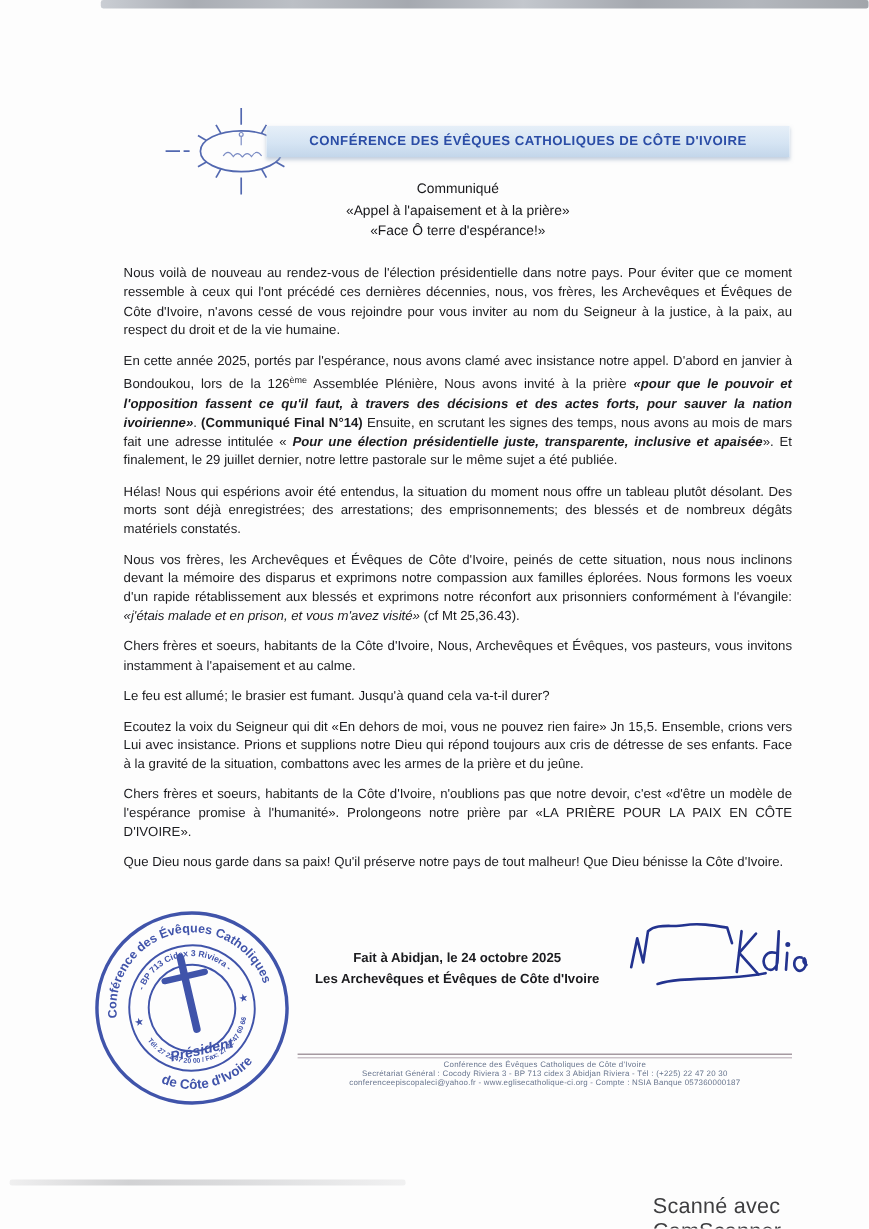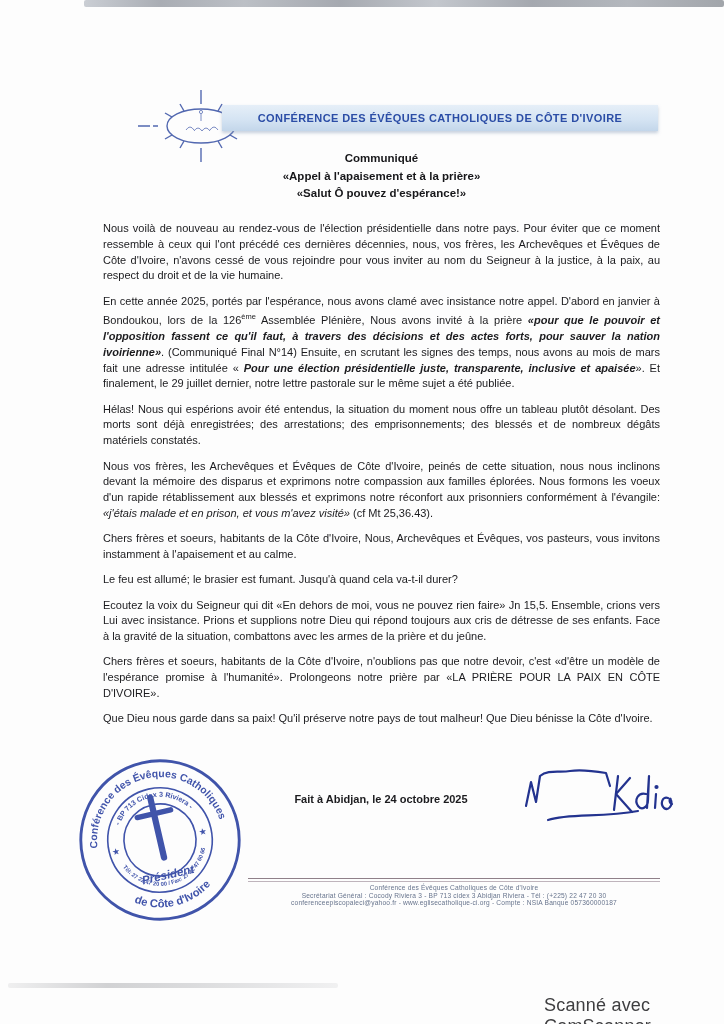--- a/index.html
+++ b/index.html
@@ -8,25 +8,25 @@
   .scan-edge-top{position:absolute;top:0;left:84px;right:0;height:7px;border-radius:2px;opacity:.75;
         background:linear-gradient(90deg,#b9bec6 0%,#8d929b 12%,#a6abb3 25%,#888d96 40%,#b0b5bd 55%,#878c95 70%,#9ba0a8 85%,#83888f 100%);}
   .smudge{position:absolute;left:8px;top:983px;width:330px;height:5px;border-radius:2px;
         background:linear-gradient(90deg,rgba(120,120,125,.10),rgba(108,110,116,.30) 30%,rgba(120,122,128,.26) 55%,rgba(130,132,138,.10));}
   .logo{position:absolute;left:136px;top:88px;}
   .banner{position:absolute;left:222px;top:105px;width:436px;height:26px;
         background:linear-gradient(180deg,#e6eff8 0%,#d5e4f3 55%,#c3d6ea 100%);
         box-shadow:0 2px 3px rgba(145,165,192,.5);display:flex;align-items:center;justify-content:center;}
   .banner span{font-size:11px;font-weight:bold;color:#2b4da6;letter-spacing:.4px;white-space:nowrap;}
   .title-block{position:absolute;left:103px;top:150px;width:557px;text-align:center;
-        font-weight:bold;font-size:11.5px;line-height:17.5px;color:#17171a;}
+        font-weight:normal;font-size:11.5px;line-height:17.5px;color:#17171a;}
   .body-text{position:absolute;left:103px;top:221px;width:557px;font-size:11px;line-height:15.8px;color:#1b1b1e;}
   .para{margin:0 0 9.5px;text-align:justify;}
   .para.no-just{text-align:left;}
-  .seg-b{font-weight:normal;}
+  .seg-b{font-weight:bold;}
   .seg-i{font-style:italic;margin-top:12px;}
   .seg-bi{font-weight:bold;font-style:italic;}
   .seg-sup{vertical-align:super;font-size:7.5px;}
   .closing{position:absolute;left:226px;top:791px;width:310px;text-align:center;font-size:11px;line-height:16.5px;color:#1b1b1e;font-weight:bold;}
   .signature{position:absolute;left:518px;top:760px;}
   .stamp{position:absolute;left:70px;top:750px;transform:rotate(-13deg);opacity:.92;}
   .footer-sep{position:absolute;left:248px;top:878px;width:412px;height:2px;
         border-top:1.6px solid #8f8089;border-bottom:1px solid #bfb4bc;}
   .footer{position:absolute;left:236px;top:884px;width:436px;text-align:center;
         font-size:6.6px;line-height:7.6px;color:#67748d;letter-spacing:.2px;}
@@ -62,37 +62,38 @@
     </g>
   </svg>
 
   <div class="banner">
     <span>CONFÉRENCE DES ÉVÊQUES CATHOLIQUES DE CÔTE D'IVOIRE</span>
   </div>
 
   <div class="title-block">
     <div>Communiqué</div>
     <div>«Appel à l'apaisement et à la prière»</div>
-    <div>«Salut Ô pouvez d'espérance!»</div>
+    <div>«Face Ô terre d'espérance!»</div>
   </div>
 
   <div class="body-text">
       <p class="para"><span>Nous voilà de nouveau au rendez-vous de l'élection présidentielle dans notre pays. Pour éviter que ce moment ressemble à ceux qui l'ont précédé ces dernières décennies, nous, vos frères, les Archevêques et Évêques de Côte d'Ivoire, n'avons cessé de vous rejoindre pour vous inviter au nom du Seigneur à la justice, à la paix, au respect du droit et de la vie humaine.</span></p>
       <p class="para"><span>En cette année 2025, portés par l'espérance, nous avons clamé avec insistance notre appel. D'abord en janvier à Bondoukou, lors de la 126</span><span class="seg-sup">ème</span><span> Assemblée Plénière, Nous avons invité à la prière </span><span class="seg-bi">«pour que le pouvoir et l'opposition fassent ce qu'il faut, à travers des décisions et des actes forts, pour sauver la nation ivoirienne»</span><span>. </span><span class="seg-b">(Communiqué Final N°14)</span><span> Ensuite, en scrutant les signes des temps, nous avons au mois de mars fait une adresse intitulée « </span><span class="seg-bi">Pour une élection présidentielle juste, transparente, inclusive et apaisée</span><span>». Et finalement, le 29 juillet dernier, notre lettre pastorale sur le même sujet a été publiée.</span></p>
       <p class="para"><span>Hélas! Nous qui espérions avoir été entendus, la situation du moment nous offre un tableau plutôt désolant. Des morts sont déjà enregistrées; des arrestations; des emprisonnements; des blessés et de nombreux dégâts matériels constatés.</span></p>
       <p class="para"><span>Nous vos frères, les Archevêques et Évêques de Côte d'Ivoire, peinés de cette situation, nous nous inclinons devant la mémoire des disparus et exprimons notre compassion aux familles éplorées. Nous formons les voeux d'un rapide rétablissement aux blessés et exprimons notre réconfort aux prisonniers conformément à l'évangile: </span><span class="seg-i">«j'étais malade et en prison, et vous m'avez visité»</span><span> (cf Mt 25,36.43).</span></p>
       <p class="para"><span>Chers frères et soeurs, habitants de la Côte d'Ivoire, Nous, Archevêques et Évêques, vos pasteurs, vous invitons instamment à l'apaisement et au calme.</span></p>
       <p class="para"><span>Le feu est allumé; le brasier est fumant. Jusqu'à quand cela va-t-il durer?</span></p>
       <p class="para"><span>Ecoutez la voix du Seigneur qui dit «En dehors de moi, vous ne pouvez rien faire» Jn 15,5. Ensemble, crions vers Lui avec insistance. Prions et supplions notre Dieu qui répond toujours aux cris de détresse de ses enfants. Face à la gravité de la situation, combattons avec les armes de la prière et du jeûne.</span></p>
       <p class="para"><span>Chers frères et soeurs, habitants de la Côte d'Ivoire, n'oublions pas que notre devoir, c'est «d'être un modèle de l'espérance promise à l'humanité». Prolongeons notre prière par «LA PRIÈRE POUR LA PAIX EN CÔTE D'IVOIRE».</span></p>
       <p class="para"><span>Que Dieu nous garde dans sa paix! Qu'il  préserve notre pays de tout malheur! Que Dieu bénisse la Côte d'Ivoire.</span></p>
     </div>
 
   <div class="closing">
     <div>Fait à Abidjan, le 24 octobre 2025</div>
+    <div>Les Archevêques et Évêques de Côte d'Ivoire</div>
   </div>
 
   <svg class="signature" width="160" height="78" viewBox="0 0 160 78">
     <g fill="none" stroke="#23338f" stroke-width="2.2" stroke-linecap="round" stroke-linejoin="round">
       <path d="M8,46 L13,22 L18,42 L22,16 C30,9 42,13 52,11 C64,9 76,11 88,13 L92,26"></path>
       <path d="M100,16 L96,50"></path>
       <path d="M112,18 L98,34 L114,52"></path>
       <path d="M128,34 C120,32 116,40 120,46 C124,51 130,47 130,40 L131,16 L129,48"></path>
       <path d="M138,34 L137,48"></path>
       <circle cx="138.5" cy="27" r="1" fill="#23338f"></circle>

